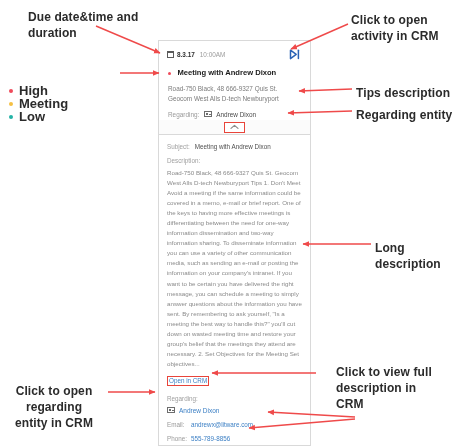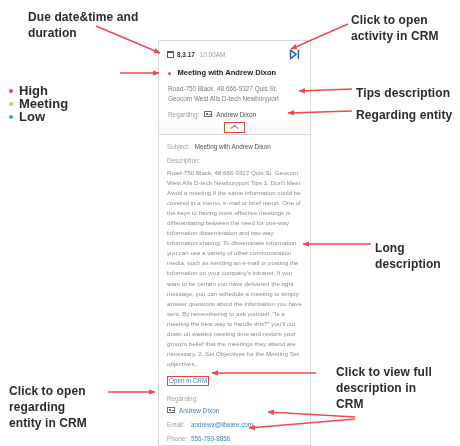--- a/index.html
+++ b/index.html
@@ -291,21 +291,21 @@
 
 
   <div class="anno" style="left:356px; top:85px; width:105px;">Tips description</div>
 
   <div class="anno" style="left:356px; top:107px; width:105px;">Regarding entity</div>
 
   <div class="anno" style="left:375px; top:240px; width:90px;">Long description</div>
 
   <div class="anno" style="left:320px; top:364px; width:100px;margin-left:16px;">Click to view full description in CRM</div>
 
-  <div class="anno" style="left:9px; top:383px; width:90px;">Click to open regarding entity in CRM</div>
+  <div class="anno" style="left:9px; top:383px; width:90px;text-align:center;">Click to open regarding entity in CRM</div>
 
 
   <div class="legend">
     <div class="legend-row">
       <span class="legend-dot" style="background: rgb(239, 74, 90);"></span>
       <span class="legend-label">High</span>
     </div>
     <div class="legend-row">
       <span class="legend-dot" style="background: rgb(245, 192, 67);"></span>
       <span class="legend-label">Meeting</span>

